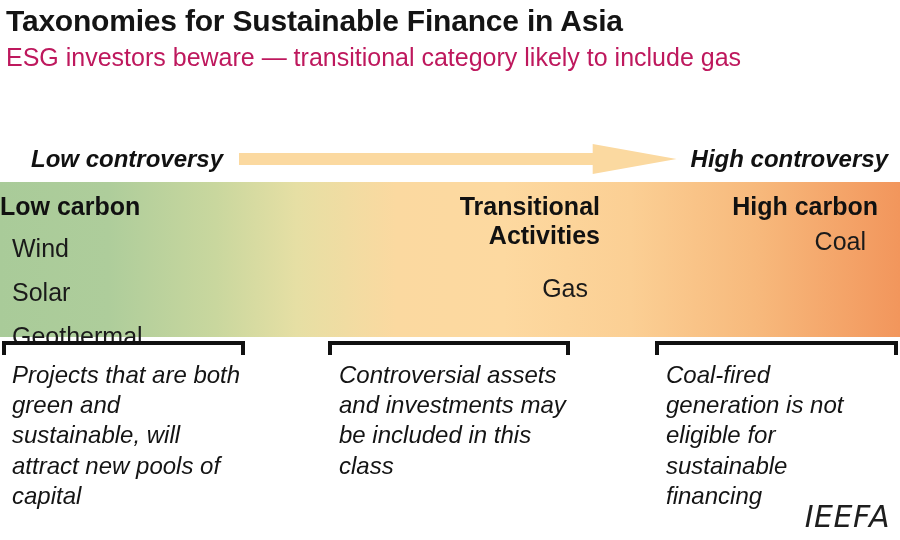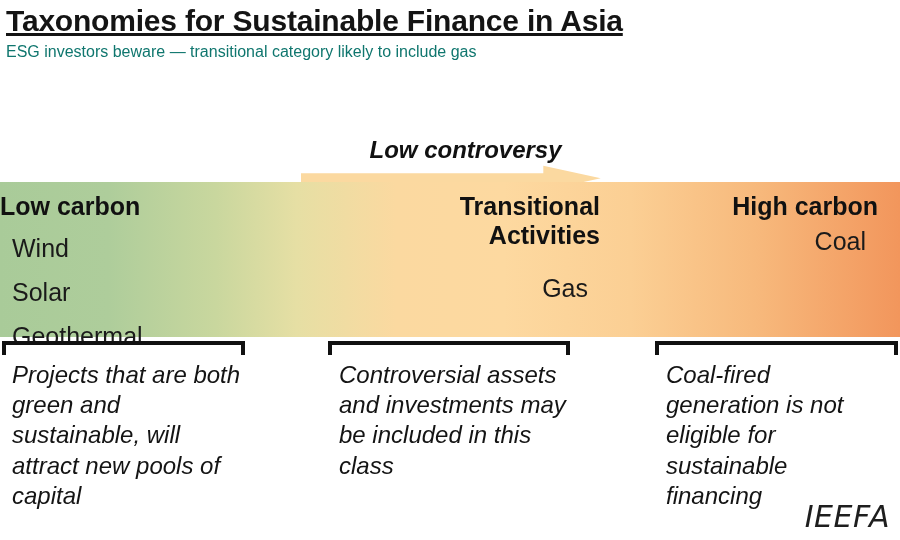--- a/index.html
+++ b/index.html
@@ -18,41 +18,39 @@
 
   
   #header { position: absolute; left: 0; top: 0; width: 900px; }
   #page-title {
     font-size: 30px;
     font-weight: bold;
     letter-spacing: -0.2px;
     margin: 4px 0 0 6px;
     line-height: 1.12;
     color: #141414;
-    text-decoration: underline;
   }
   #page-subtitle {
-    font-size: 16px;
+    font-size: 25px;
     font-weight: normal;
     margin: 4px 0 16px 6px;
     line-height: 1.22;
-    color: #0f766e;
+    color: #be185d;
     max-width: 840px;
   }
 
   
   #controversy-row {
     position: absolute;
     left: 0;
     top: 136px;
     width: 900px;
     height: 46px;
     display: flex;
     align-items: center;
-    flex-direction: column;
   }
   .controversy-label {
     font-size: 24px;
     font-weight: bold;
     font-style: italic;
     white-space: nowrap;
     color: #111111;
   }
   #low-controversy-label { margin-left: 31px; }
   #high-controversy-label { margin-right: 12px; font-style: italic; }

